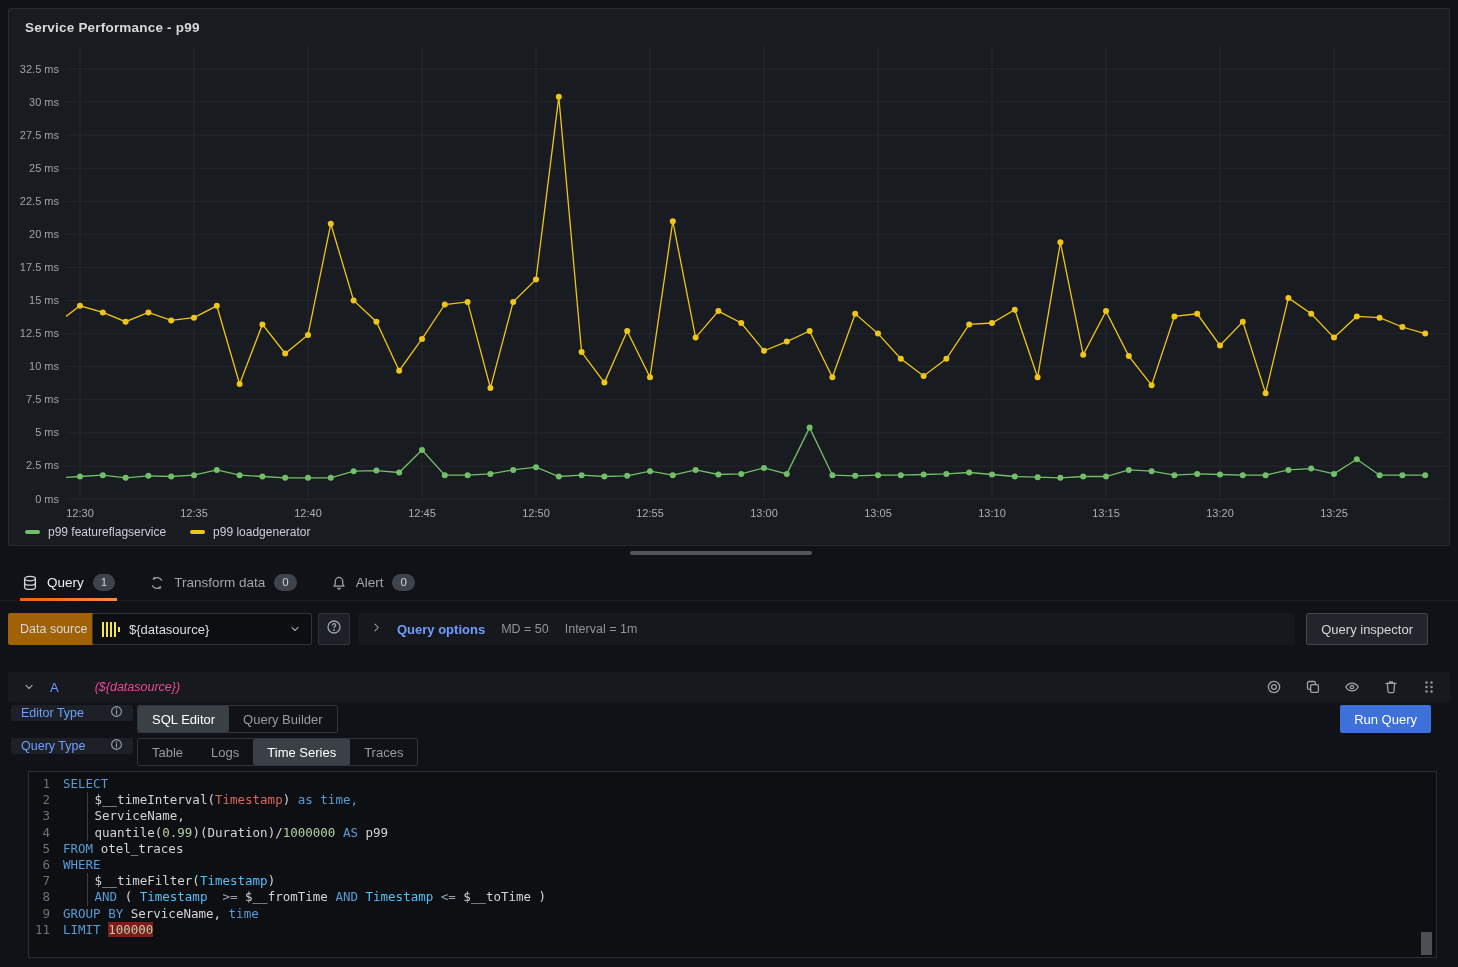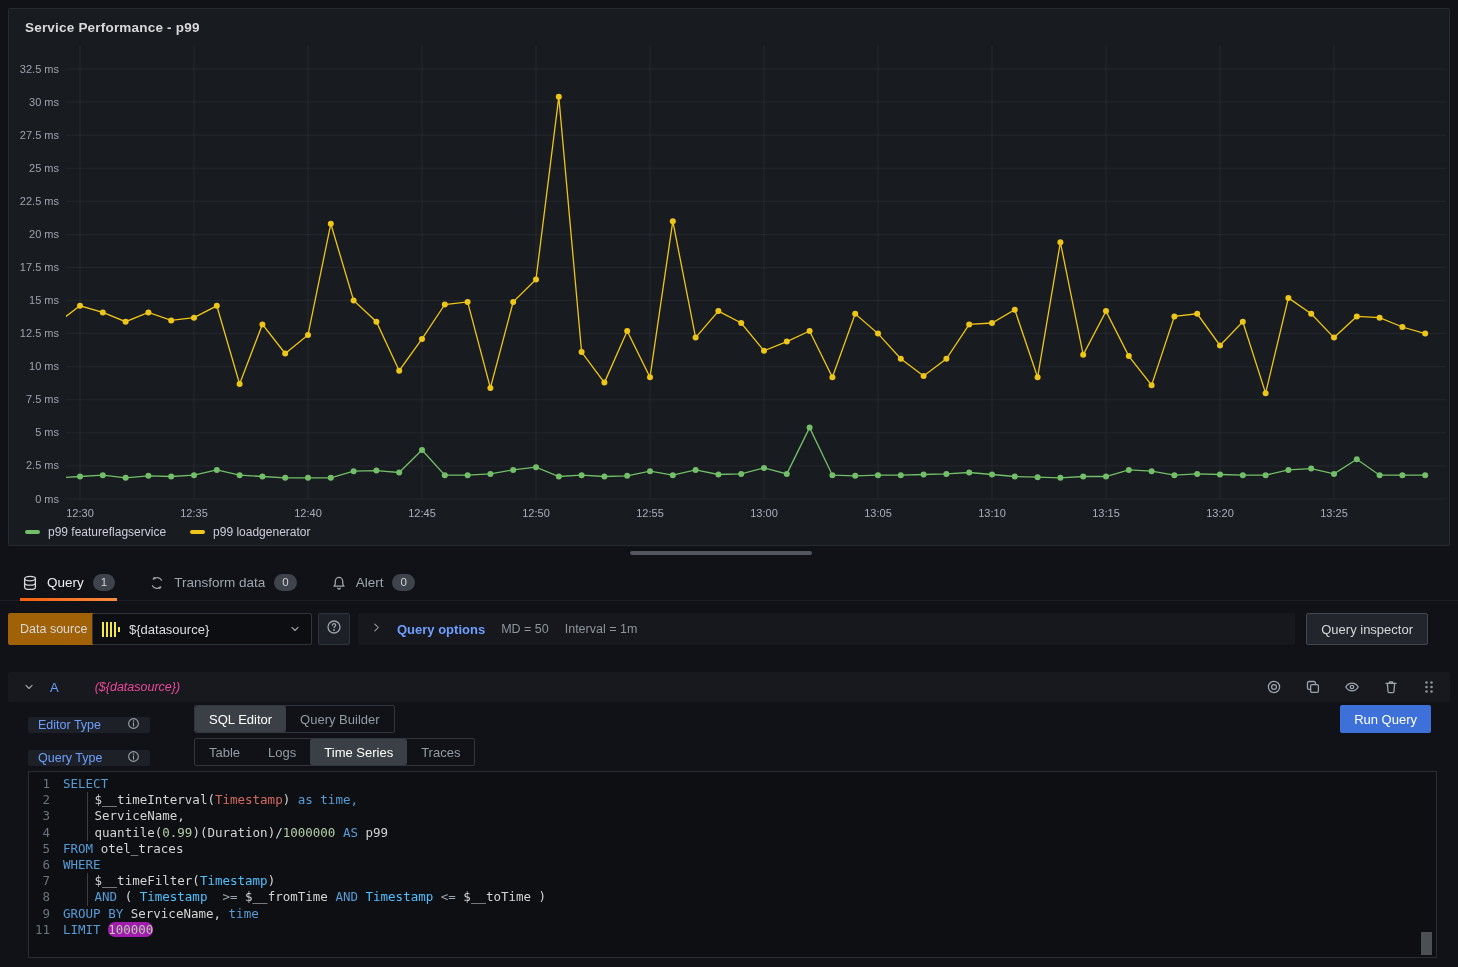--- a/index.html
+++ b/index.html
@@ -59,21 +59,21 @@
 
   
   .qrow{ position:absolute; left:8px; top:672px; width:1442px; height:30px; background:#17191e;
          display:flex; align-items:center; padding:0 14px; border-radius:2px; }
   .qrow .refid{ color:#6e9fff; font-size:13px; font-weight:500; margin-left:14px; cursor:pointer; }
   .qrow .dshint{ color:#ec4899; font-size:12.5px; font-style:italic; margin-left:36px; }
   .qrow-actions{ margin-left:auto; display:flex; align-items:center; gap:23px; }
   .icon-btn{ display:flex; cursor:pointer; }
 
   
-  .erow{ position:absolute; left:28px; height:28px; display:flex; align-items:flex-end;gap:40px; }
+  .erow{ position:absolute; left:11px; height:28px; display:flex; align-items:flex-start; }
   .row-editor-type{ top:705px; } .row-query-type{ top:738px; }
   .inline-label{ width:122px; background:#1d2127; display:flex; align-items:center;
                  justify-content:space-between; padding:0 10px; border-radius:2px;
                  margin-right:4px; color:#6e9fff; font-size:12.5px; font-weight:500; }
   .radio-group{ display:flex; align-items:center; background:#111217; border:1px solid #31353d;
                 border-radius:2px; }
   .radio-opt{ height:26px; display:flex; align-items:center; padding:0 14px; font-size:13px;
               color:#949ba3; cursor:pointer; border-radius:2px; white-space:nowrap; }
   .radio-opt.selected{ background:#3b4046; color:#ffffff; font-weight:500; }
   .run-btn{ position:absolute; right:27px; top:705px; height:28px; padding:0 14px;
@@ -84,21 +84,21 @@
   .code-editor{ position:absolute; left:28px; top:771px; width:1409px; height:187px;
                 background:#0e0f13; border:1px solid #2a2d33;
                 font-family:"DejaVu Sans Mono",monospace; font-size:12.5px; line-height:16.2px;
                 padding-top:4px; overflow:hidden; cursor:text; }
   .cl{ display:flex; }
   .ln{ width:34px; text-align:right; padding-right:13px; color:#6c737b; flex:none; }
   .lc{ white-space:pre; }
   .lc.indent{ box-shadow:inset 1px 0 0 #3a3e45;margin-left:24px; }
   .tk-pl{ color:#d4d4d4; } .tk-kw{ color:#569cd6; } .tk-var{ color:#4fc1ff; }
   .tk-str{ color:#d4695f; } .tk-num{ color:#b5cea8; } .tk-op{ color:#98a1ab; }
-  .tk-sel{ background:#a21caf;border-radius:7px; }
+  .tk-sel{ background:#7f1d1d; }
   .scroll-thumb{ position:absolute; right:4px; bottom:2px; width:11px; height:23px;
                  background:#5c6066; opacity:.8; cursor:pointer; }
 
   .icon{ stroke:#9da3ab; fill:none; stroke-width:1.3; stroke-linecap:round; stroke-linejoin:round; }
   .icon.bright{ stroke:#d4d6d9; }
   .icon .fill{ fill:#9da3ab; stroke:none; }
 </style>
 </head>
 <body>
 

